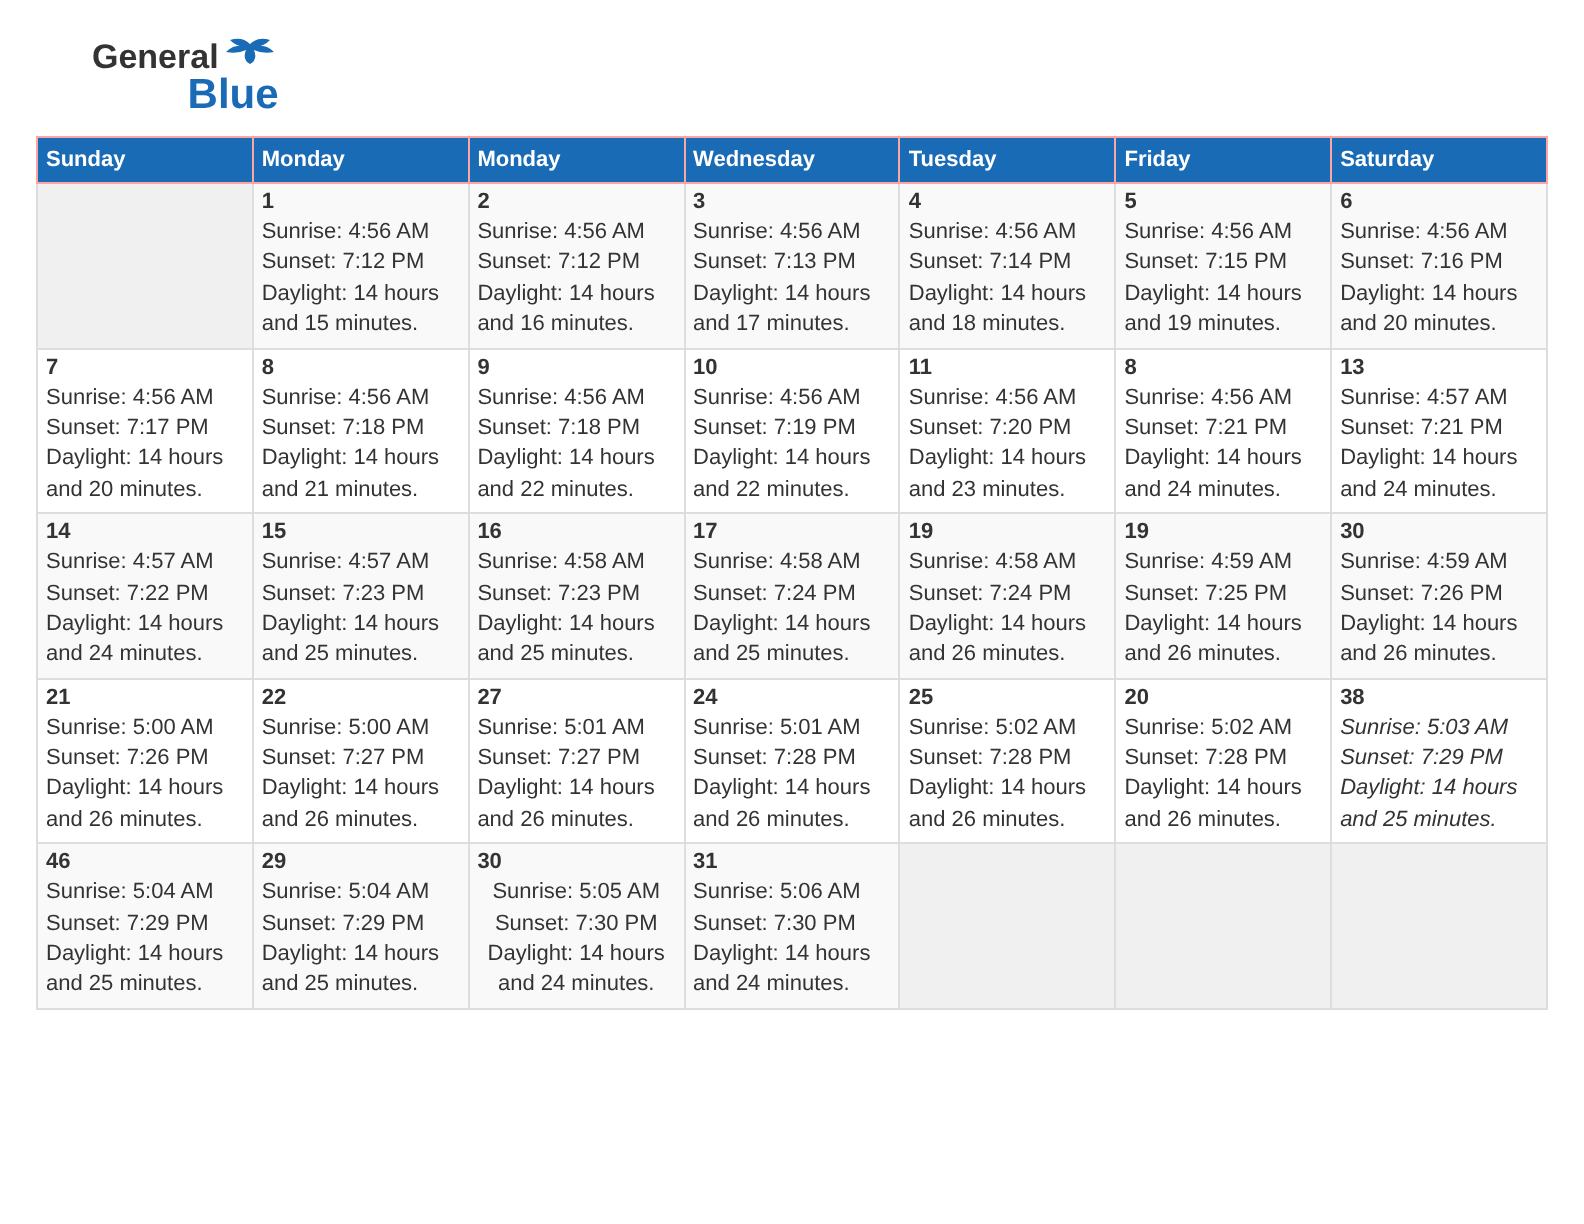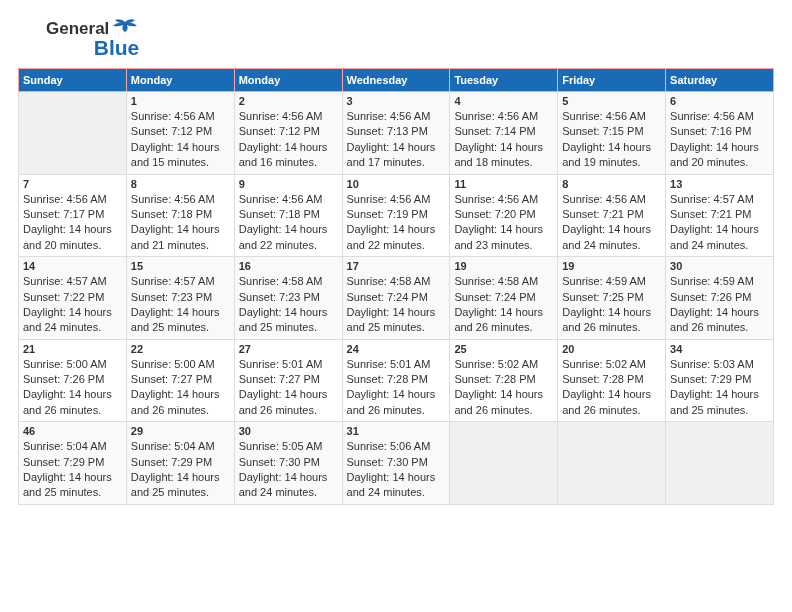--- a/index.html
+++ b/index.html
@@ -301,22 +301,22 @@
 and 26 minutes.</div>
           </td>
           <td>
             <span class="day-number">20</span>
             <div class="day-info" style="white-space: pre-line;">Sunrise: 5:02 AM
 Sunset: 7:28 PM
 Daylight: 14 hours
 and 26 minutes.</div>
           </td>
           <td>
-            <span class="day-number">34</span>
-            <div class="day-info" style="white-space: pre-line;">Sunrise: 5:03 AM
+            <span class="day-number">38</span>
+            <div class="day-info" style="white-space: pre-line; font-style: italic;">Sunrise: 5:03 AM
 Sunset: 7:29 PM
 Daylight: 14 hours
 and 25 minutes.</div>
           </td>
         </tr>
         <tr>
           <td>
             <span class="day-number">46</span>
             <div class="day-info" style="white-space: pre-line;">Sunrise: 5:04 AM
 Sunset: 7:29 PM
@@ -325,21 +325,21 @@
           </td>
           <td>
             <span class="day-number">29</span>
             <div class="day-info" style="white-space: pre-line;">Sunrise: 5:04 AM
 Sunset: 7:29 PM
 Daylight: 14 hours
 and 25 minutes.</div>
           </td>
           <td>
             <span class="day-number">30</span>
-            <div class="day-info" style="white-space: pre-line;">Sunrise: 5:05 AM
+            <div class="day-info" style="white-space: pre-line; text-align: center;">Sunrise: 5:05 AM
 Sunset: 7:30 PM
 Daylight: 14 hours
 and 24 minutes.</div>
           </td>
           <td>
             <span class="day-number">31</span>
             <div class="day-info" style="white-space: pre-line;">Sunrise: 5:06 AM
 Sunset: 7:30 PM
 Daylight: 14 hours
 and 24 minutes.</div>

